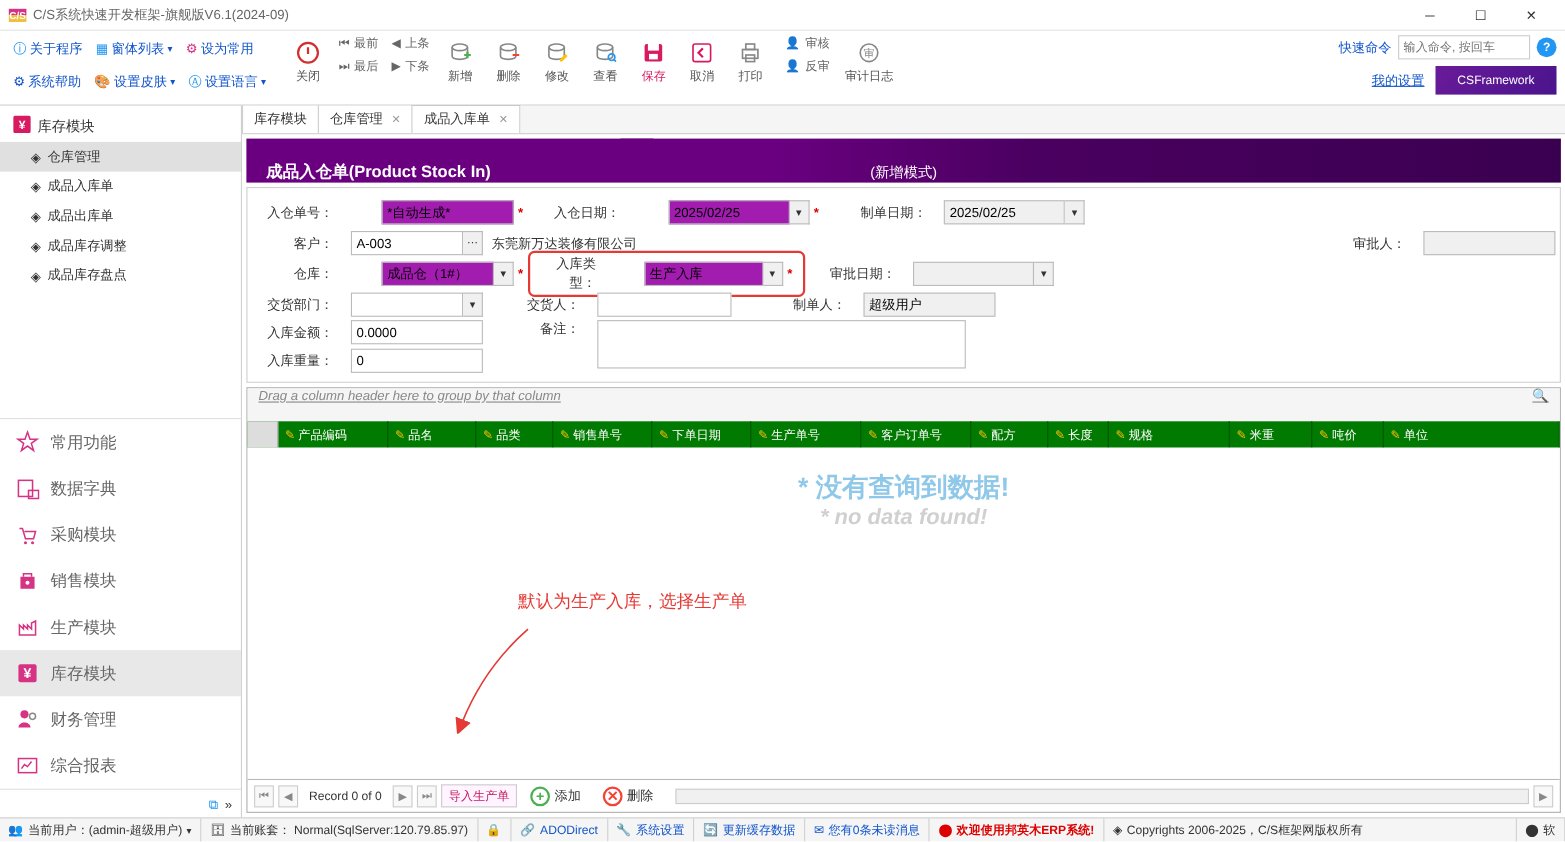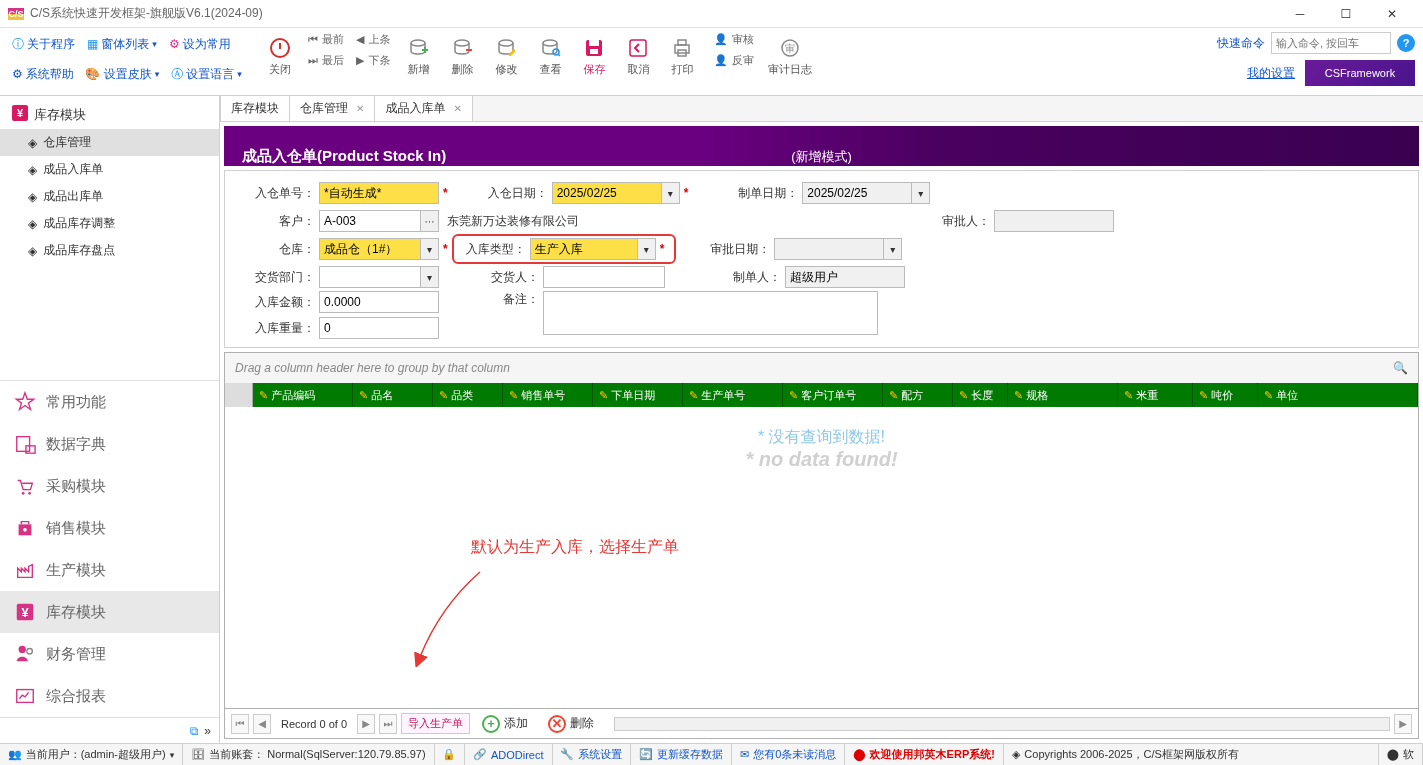--- a/index.html
+++ b/index.html
@@ -58,40 +58,40 @@
 
 
 .form-header { height: 40px; background: linear-gradient(to right, #6a0080 0%, #6a0080 40%, #4a0060 60%, #3a0050 100%); color: #fff; display: flex; align-items: flex-end; padding: 0 18px; margin: 4px; font-size: 15px; font-weight: bold; position: relative; }
 .form-header::after { content: ""; position: absolute; left: 340px; top: 0; bottom: 0; width: 30px; background: linear-gradient(135deg, #6a0080 49%, transparent 51%); }
 .form-header .mode { position: absolute; left: 50%; transform: translateX(-50%); font-weight: normal; font-size: 13px; }
 
 
 .form-area { padding: 8px 4px; border: 1px solid #d0d0d0; margin: 0 4px; }
 .form-row { display: flex; align-items: center; height: 28px; }
 .form-cell { display: flex; align-items: center; }
-.form-label { width: 90px; text-align: right; padding-right: 4px; font-size: 12px; }
+.form-label { width: 90px; text-align: right; padding-right: 16px; font-size: 12px; }
 .form-label.w2 { width: 100px; }
 .form-label.w3 { width: 90px; }
 .form-input { height: 22px; border: 1px solid #bbb; padding: 0 4px; font-size: 12px; background: #fff; }
-.form-input.yellow { background: #fde047; }
+.form-input.yellow { background: #a21caf; margin-left: 28px; }
 .red-star { color: #d00; margin: 0 4px; font-weight: bold; }
 .lookup-btn { width: 18px; height: 22px; border: 1px solid #bbb; border-left: none; background: #f0f0f0; display: flex; align-items: center; justify-content: center; font-size: 10px; cursor: pointer; }
 .highlight-box { border: 2px solid #e53935; border-radius: 6px; padding: 2px 6px; display: flex; align-items: center; }
 .textarea { height: 44px; width: 335px; border: 1px solid #bbb; resize: none; }
 
 
 .grid-wrap { margin: 4px; border: 1px solid #b0b0b0; flex: 1; display: flex; flex-direction: column; overflow: hidden; }
-.grid-group-panel { height: 30px; background: #f5f5f5; display: flex; align-items: center; padding: 0 10px; color: #888; font-style: italic; justify-content: space-between; }
+.grid-group-panel { height: 30px; background: #f5f5f5; display: flex; align-items: flex-start; padding: 0 10px; color: #888; font-style: italic; justify-content: space-between; text-decoration: underline; }
 .grid-header { height: 24px; background: #007a00; display: flex; }
 .grid-header .gh-cell { border-right: 1px solid #005500; color: #fff; display: flex; align-items: center; padding: 0 6px; gap: 3px; font-size: 11px; }
 .grid-header .gh-cell:first-child { width: 28px; background: #ddd; border-right: 1px solid #aaa; }
 .grid-header .edit-icon { color: #ffc107; }
 .grid-body { flex: 1; background: #fff; position: relative; overflow: auto; }
 .no-data-msg { position: absolute; top: 20px; left: 50%; transform: translateX(-50%); text-align: center; }
-.no-data-cn { color: #8fc8e8; font-size: 16px; font-weight: normal; }
+.no-data-cn { color: #8fc8e8; font-size: 24px; font-weight: bold; }
 .no-data-en { color: #d0d0d0; font-size: 20px; font-weight: bold; font-style: italic; }
 .annotation { position: absolute; color: #e53935; font-size: 16px; top: 130px; left: 246px; }
 .arrow-svg { position: absolute; top: 160px; left: 185px; }
 
 
 .grid-footer { height: 30px; border-top: 1px solid #b0b0b0; display: flex; align-items: center; padding: 0 6px; gap: 4px; }
 .nav-btn { width: 18px; height: 20px; border: 1px solid #ccc; background: #f8f8f8; display: flex; align-items: center; justify-content: center; font-size: 10px; cursor: pointer; color: #888; }
 .rec-text { padding: 0 6px; font-size: 11px; }
 .import-btn { border: 1px solid #ccc; padding: 2px 6px; background: #fff4ff; color: #c2185b; font-size: 11px; cursor: pointer; }
 .action-btn { display: flex; align-items: center; gap: 4px; padding: 2px 8px; font-size: 12px; cursor: pointer; }
@@ -408,21 +408,21 @@
       </div>
       <div class="form-row">
         <div class="form-cell">
             <span class="form-label">客户：</span>
             <input class="form-input" style="width: 102px;" value="A-003">
             <span class="lookup-btn">⋯</span>
           </div>
         <div class="form-cell" style="margin-left:8px">
             <span>东莞新万达装修有限公司</span>
           </div>
-        <div class="form-cell" style="margin-left:auto;margin-right:300px">
+        <div class="form-cell" style="margin-left:auto;">
             <span class="form-label w3">审批人：</span>
             <input class="form-input" style="width: 120px; background: rgb(240, 240, 240);">
           </div>
       </div>
       <div class="form-row">
         <div class="form-cell">
             <span class="form-label">仓库：</span>
             <input class="form-input yellow" style="width: 102px;" value="成品仓（1#）">
             <span class="lookup-btn">▾</span>
             <span class="red-star">*</span>

